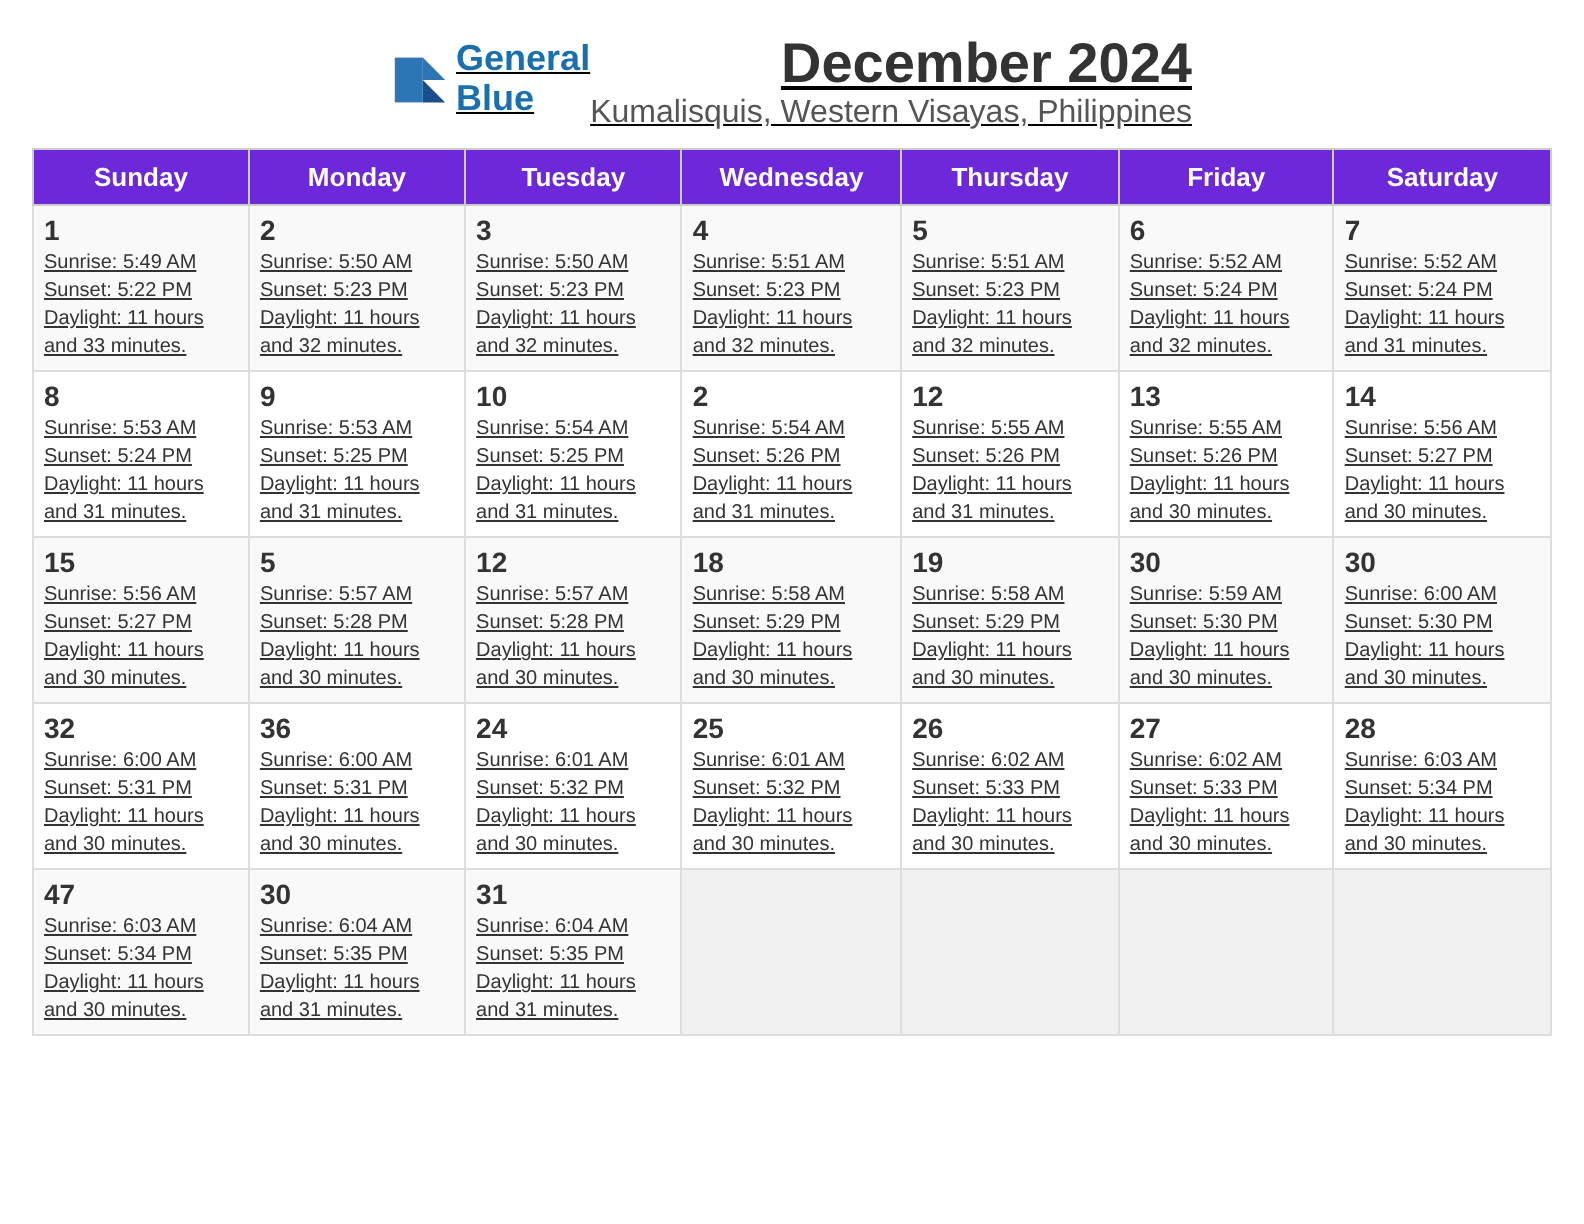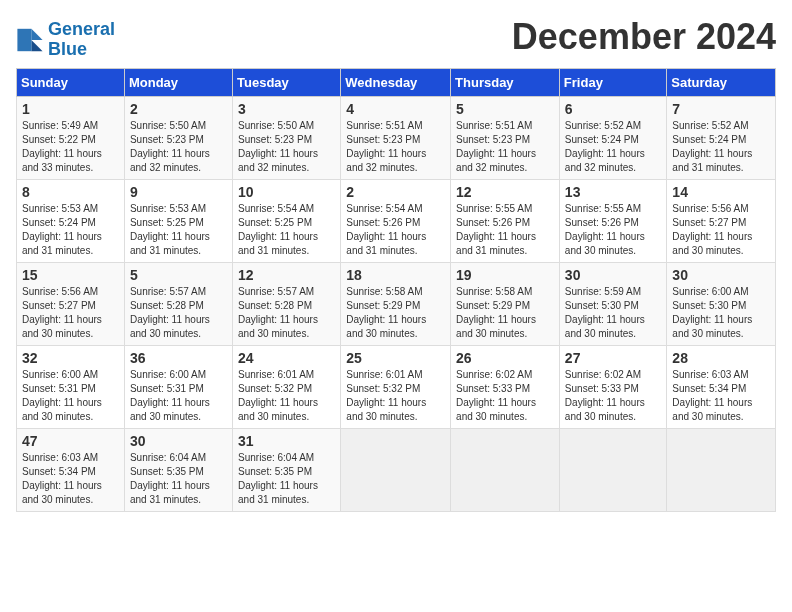--- a/index.html
+++ b/index.html
@@ -5,23 +5,24 @@
     * { box-sizing: border-box; margin: 0; padding: 0; }
     body {
       font-family: Arial, sans-serif;
       background: #fff;
       width: 792px;
       min-height: 612px;
       padding: 16px;
     }
     .header-area {
       display: flex;
-      justify-content: space-between;
+      justify-content: center;
       align-items: flex-start;
       margin-bottom: 8px;
+      text-decoration: underline;
     }
     .logo {
       display: flex;
       align-items: center;
       margin-top: 4px;
     }
     .logo-text {
       font-size: 18px;
       font-weight: bold;
       color: #333;
@@ -30,37 +31,37 @@
     .logo-text .blue { color: #1a6faf; }
     .logo-icon {
       width: 28px;
       height: 28px;
       margin-right: 4px;
     }
     .title-area {
       text-align: right;
     }
     .month-title {
-      font-size: 36px;
+      font-size: 28px;
       font-weight: bold;
       color: #333;
     }
     .location-title {
       font-size: 16px;
       color: #555;
     }
     table {
       width: 100%;
       border-collapse: collapse;
       font-size: 11px;
     }
     thead tr th {
-      background-color: #1d4ed8;
+      background-color: #6d28d9;
       color: #fff;
-      text-align: left;
+      text-align: center;
       padding: 6px 4px;
       font-size: 13px;
       font-weight: bold;
       border: 1px solid #ccc;
     }
     tbody tr td {
       border: 1px solid #ddd;
       vertical-align: top;
       padding: 4px 5px;
       width: 112px;
@@ -76,20 +77,21 @@
       font-size: 14px;
       font-weight: bold;
       color: #333;
       display: block;
       margin-bottom: 2px;
     }
     .day-info {
       font-size: 10px;
       color: #333;
       line-height: 1.4;
+      text-decoration: underline;
     }
     .empty-cell {
       background-color: #f0f0f0 !important;
     }
   </style>
 </head>
 <body>
 
 <div class="header-area">
   <div class="logo">
@@ -99,20 +101,21 @@
       <polygon points="22,20 38,36 22,36" fill="#1a4e8a"></polygon>
       <rect x="2" y="4" width="20" height="32" fill="#2e75b6"></rect>
     </svg>
     <div class="logo-text">
       <div><span class="blue">General</span></div>
       <div><span class="blue">Blue</span></div>
     </div>
   </div>
   <div class="title-area">
     <div class="month-title">December 2024</div>
+    <div class="location-title">Kumalisquis, Western Visayas, Philippines</div>
   </div>
 </div>
 
 <table>
   <thead>
     <tr id="weekday-header">
     <th>Sunday</th>
         <th>Monday</th>
         <th>Tuesday</th>
         <th>Wednesday</th>

